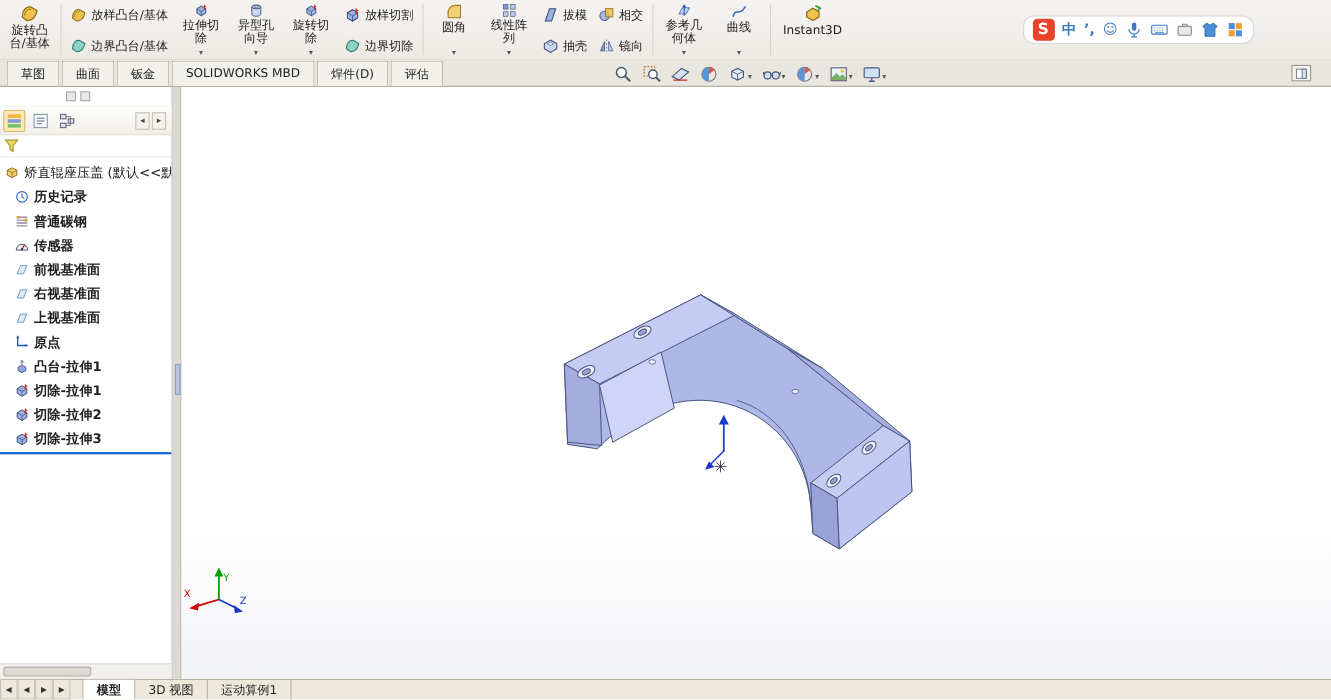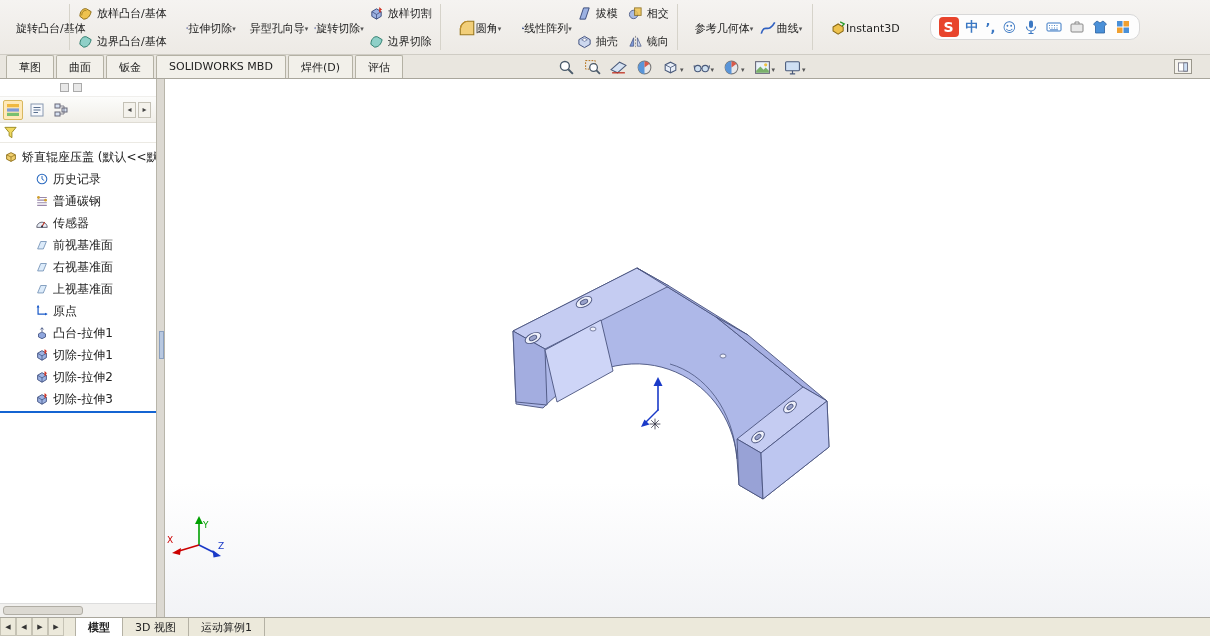--- a/index.html
+++ b/index.html
@@ -3,22 +3,22 @@
 <meta charset="utf-8">
 <style>
   * { box-sizing: border-box; margin: 0; padding: 0; }
   html,body { width:1210px; height:636px; overflow:hidden;
     font-family:"DejaVu Sans","Liberation Sans",sans-serif; font-size:12px; color:#222; background:#fff; }
   .app { width:1210px; height:636px; display:flex; flex-direction:column; }
 
   
   .ribbon { height:55px; background:linear-gradient(#f5f3f1,#edeae5); border-bottom:1px solid #cfccc4;
     display:flex; align-items:stretch; padding-left:2px; }
-  .big { width:50px; display:flex; flex-direction:row; align-items:center; padding-top:3px;
-    font-size:11px; line-height:12px; text-align:center; cursor:default;margin-left:14px; }
+  .big { width:50px; display:flex; flex-direction:column; align-items:center; padding-top:3px;
+    font-size:11px; line-height:12px; text-align:center; cursor:default; }
   .big .ic { width:18px; height:18px; margin-bottom:1px; }
   .big .l { height:12px; white-space:nowrap; }
   .hascaret::after { content:"▾"; font-size:7px; color:#555; margin-top:1px; }
   .big.wide { width:70px; }
   .stack { display:flex; flex-direction:column; justify-content:center; gap:9px; padding:0 5px; }
   .srow { display:flex; align-items:center; gap:4px; font-size:11px; height:19px; white-space:nowrap; }
   .srow .ic { width:15px; height:15px; flex:0 0 15px; }
   .vsep { width:1px; background:#d6d3ca; margin:4px 3px; }
   .ic { display:inline-block; }
 
@@ -54,21 +54,21 @@
   .ptab .ic { width:16px; height:16px; }
   .pnav { margin-left:auto; display:flex; gap:2px; padding-right:2px; }
   .pnavb { width:13px; height:16px; border:1px solid #c4c1b6; background:#f4f2ec; font-size:8px;
     display:flex; align-items:center; justify-content:center; color:#444; }
   .pnavb.ar-l::after { content:"◂"; }
   .pnavb.ar-r::after { content:"▸"; }
   .pfilter { height:20px; display:flex; align-items:center; padding:1px 3px; border-bottom:1px solid #eceae4; }
   .pfilter .ic { width:15px; height:15px; }
   .tree { flex:1; padding-top:3px; overflow:hidden; }
   .trow { height:22px; display:flex; align-items:center; gap:4px; padding-left:4px; white-space:nowrap; overflow:hidden; }
-  .trow.child { padding-left:35px; }
+  .trow.child { padding-left:13px;font-weight:bold; }
   .trow .ic { width:14px; height:14px; flex:0 0 14px; }
   .rollback { border-top:2px solid #1464d2; margin-top:1px; }
   .pscroll { height:14px; background:#f1f0ee; border-top:1px solid #ddd; position:relative; }
   .pthumb { position:absolute; left:3px; top:2px; width:80px; height:9px; background:#dcd9d2;
     border:1px solid #b0ada4; border-radius:3px; }
 
   .splitter { width:8px; background:#dcd9d2; border-right:1px solid #b8b5aa; position:relative; }
   .splitter::before { content:""; position:absolute; top:252px; left:2px; width:3px; height:26px;
     background:#b8c8e0; border:1px solid #8aa0c0; }
 

